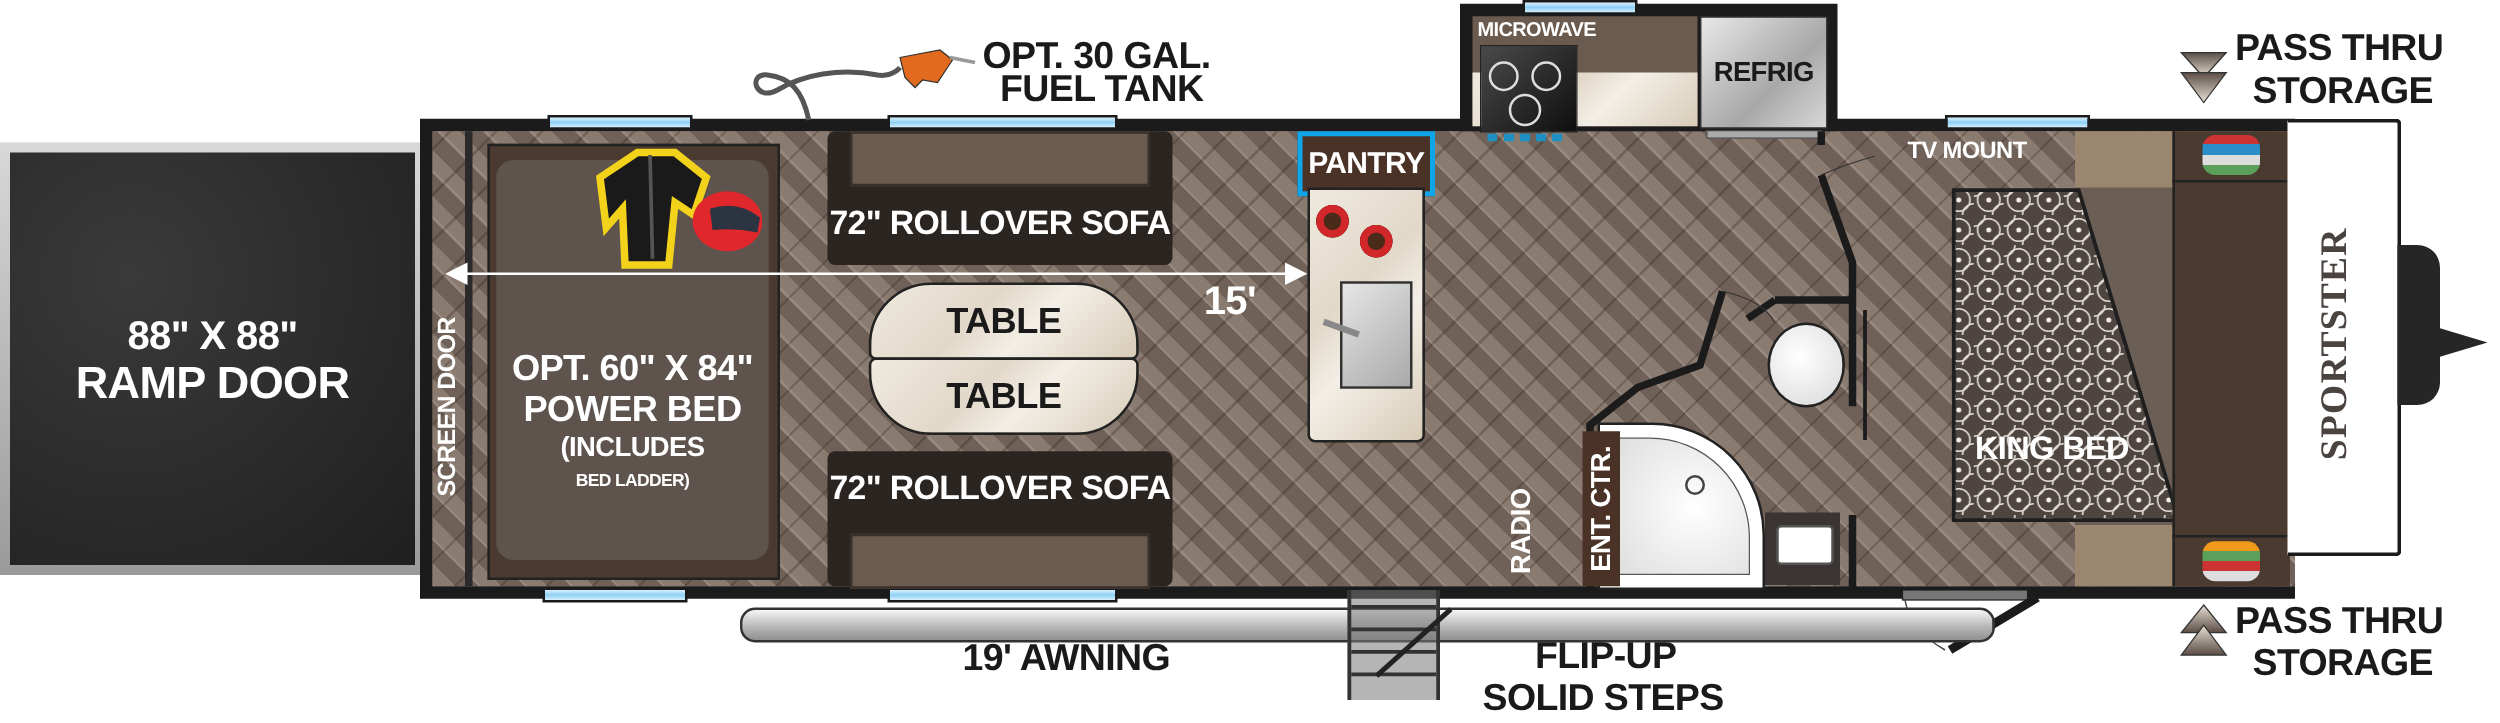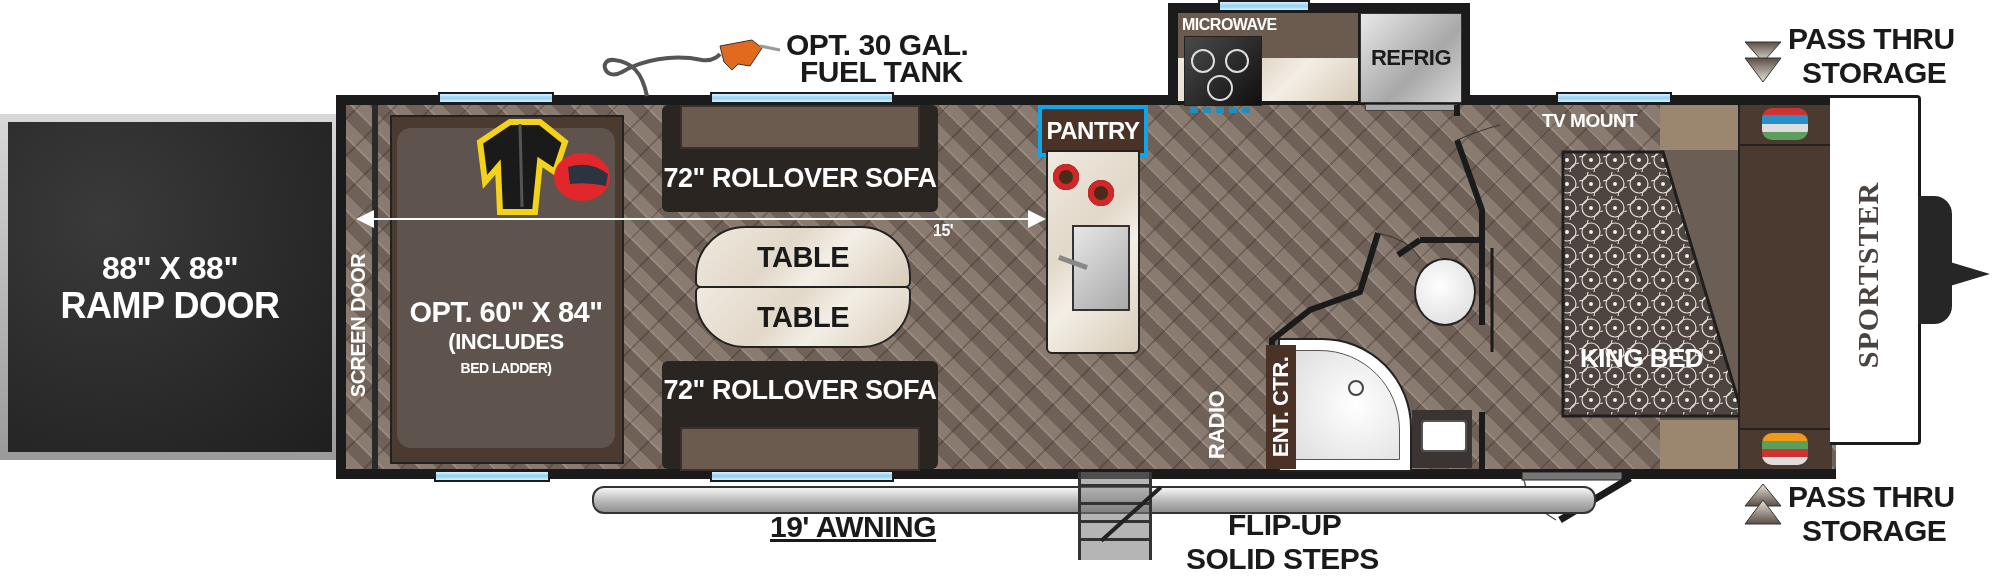--- a/index.html
+++ b/index.html
@@ -37,35 +37,36 @@
 <div class="abs wood" style="left:346px;top:105px;width:1490px;height:364px;"></div>
 
 <div class="abs" style="left:372px;top:105px;width:6px;height:364px;background:#2a2a2a;"></div>
 <div class="abs center" style="left:346px;top:240px;width:26px;height:170px;">
   <div class="cond lbl-light" style="font-size:20px;white-space:nowrap;transform:rotate(-90deg);">SCREEN DOOR</div>
 </div>
 
 <div class="abs" style="left:390px;top:115px;width:230px;height:345px;background:#4a3a2f;border:2px solid #222;"></div>
 <div class="abs center" style="left:397px;top:128px;width:218px;height:320px;background:#5e544d;border-radius:14px;flex-direction:column;padding-top:100px;box-sizing:border-box;">
   <div class="cond lbl-light" style="font-size:29px;line-height:33px;">OPT. 60" X 84"</div>
+  <div class="cond lbl-light" style="font-size:29px;line-height:33px;">POWER BED</div>
   <div class="cond lbl-light" style="font-size:22px;line-height:26px;text-align:center;">(INCLUDES</div>
   <div class="cond lbl-light" style="font-size:14px;line-height:26px;">BED LADDER)</div>
 </div>
 
 <svg class="abs" style="left:460px;top:112px;" width="150" height="105" viewBox="0 0 150 105">
   <path d="M20 30 L50 10 L80 10 L105 30 L95 60 L80 50 L75 100 L40 100 L38 55 L25 70 Z" fill="#1a1a1a" stroke="#f2d21a" stroke-width="6"></path>
   <line x1="60" y1="12" x2="62" y2="95" stroke="#555" stroke-width="3"></line>
   <ellipse cx="122" cy="65" rx="28" ry="24" fill="#e0282c"></ellipse>
   <path d="M108 55 Q130 48 148 62 L146 74 Q128 70 110 72 Z" fill="#2b3440"></path>
 </svg>
 
 <div class="abs" style="left:360px;top:218px;width:676px;height:2px;background:#ffffff;"></div>
 <div class="abs" style="left:356px;top:210px;width:0;height:0;border-top:9px solid transparent;border-bottom:9px solid transparent;border-right:18px solid #fff;"></div>
 <div class="abs" style="left:1028px;top:210px;width:0;height:0;border-top:9px solid transparent;border-bottom:9px solid transparent;border-left:18px solid #fff;"></div>
-<div class="abs cond lbl-light" style="left:933px;top:222px;font-size:16px;text-align:center;">15'</div>
+<div class="abs cond lbl-light" style="left:963px;top:222px;font-size:32px;text-align:center;">15'</div>
 
 <div class="abs win" style="left:438px;top:92px;width:112px;"></div>
 <div class="abs win" style="left:710px;top:92px;width:180px;"></div>
 <div class="abs win" style="left:1556px;top:92px;width:112px;"></div>
 
 <div class="abs win" style="left:434px;top:470px;width:112px;"></div>
 <div class="abs win" style="left:710px;top:470px;width:180px;"></div>
 
 <div class="abs sofa" style="left:662px;top:105px;width:276px;height:107px;">
   <div class="abs sofa-cushion" style="left:18px;top:0;width:236px;height:40px;"></div>
@@ -134,21 +135,21 @@
 <div class="abs" style="left:1412px;top:410px;width:60px;height:58px;background:#3a3533;"></div>
 <div class="abs" style="left:1421px;top:420px;width:42px;height:28px;background:#fff;border:2px solid #555;border-radius:4px;"></div>
 
 <div class="abs center" style="left:1266px;top:345px;width:30px;height:124px;background:#4a3326;">
   <div class="cond lbl-light" style="font-size:22px;white-space:nowrap;transform:rotate(-90deg);">ENT. CTR.</div>
 </div>
 <div class="abs center" style="left:1204px;top:390px;width:26px;height:70px;">
   <div class="cond lbl-light" style="font-size:22px;white-space:nowrap;transform:rotate(-90deg);">RADIO</div>
 </div>
 
-<div class="abs cond lbl-light" style="left:1526px;top:110px;font-size:19px;margin-left:16px;">TV MOUNT</div>
+<div class="abs cond lbl-light" style="left:1526px;top:110px;font-size:19px;">TV MOUNT</div>
 <div class="abs" style="left:1660px;top:105px;width:80px;height:48px;background:#9b8670;"></div>
 <div class="abs" style="left:1660px;top:420px;width:80px;height:49px;background:#9b8670;"></div>
 <div class="abs" style="left:1660px;top:150px;width:95px;height:270px;background:#6a5e55;"></div>
 <svg class="abs" style="left:1555px;top:148px;" width="190" height="272" viewBox="0 0 190 272">
   <defs>
     <pattern id="lace" width="24" height="24" patternUnits="userSpaceOnUse">
       <rect width="24" height="24" fill="#4e4540"></rect>
       <circle cx="12" cy="12" r="9" fill="none" stroke="#e6e0d8" stroke-width="1.2"></circle>
       <circle cx="0" cy="0" r="9" fill="none" stroke="#e6e0d8" stroke-width="1.2"></circle>
       <circle cx="24" cy="24" r="9" fill="none" stroke="#e6e0d8" stroke-width="1.2"></circle>
@@ -174,21 +175,21 @@
 <div class="abs" style="left:1918px;top:196px;width:34px;height:128px;background:#262626;border-radius:0 18px 18px 0;"></div>
 <div class="abs" style="left:1950px;top:262px;width:0;height:0;border-top:12px solid transparent;border-bottom:12px solid transparent;border-left:40px solid #262626;"></div>
 
 <svg class="abs" style="left:1518px;top:472px;" width="120" height="60" viewBox="0 0 120 60">
   <rect x="4" y="0" width="100" height="8" fill="#777" stroke="#222" stroke-width="1"></rect>
   <line x1="112" y1="6" x2="42" y2="48" stroke="#1b1b1b" stroke-width="7"></line>
   <path d="M6,8 Q10,32 38,48" stroke="#444" stroke-width="1.2" fill="none"></path>
 </svg>
 
 <div class="abs" style="left:592px;top:486px;width:1000px;height:24px;border-radius:12px;background:linear-gradient(180deg,#f6f6f6,#b8b8b8 55%,#909090);border:2px solid #333;"></div>
-<div class="abs cond lbl-dark" style="left:770px;top:510px;font-size:30px;text-decoration:underline;">19' AWNING</div>
+<div class="abs cond lbl-dark" style="left:770px;top:510px;font-size:30px;">19' AWNING</div>
 
 <div class="abs" style="left:1078px;top:472px;width:68px;height:88px;background:rgba(120,120,120,0.55);border-left:3px solid #333;border-right:3px solid #333;">
   <div class="abs" style="left:0;right:0;top:12px;height:3px;background:#333;"></div>
   <div class="abs" style="left:0;right:0;top:30px;height:3px;background:#333;"></div>
   <div class="abs" style="left:0;right:0;top:48px;height:3px;background:#333;"></div>
   <div class="abs" style="left:0;right:0;top:66px;height:3px;background:#333;"></div>
   <div class="abs" style="left:10px;top:40px;width:80px;height:4px;background:#222;transform:rotate(-42deg);"></div>
 </div>
 <div class="abs cond lbl-dark" style="left:1228px;top:508px;font-size:30px;">FLIP-UP</div>
 <div class="abs cond lbl-dark" style="left:1186px;top:542px;font-size:30px;">SOLID STEPS</div>

